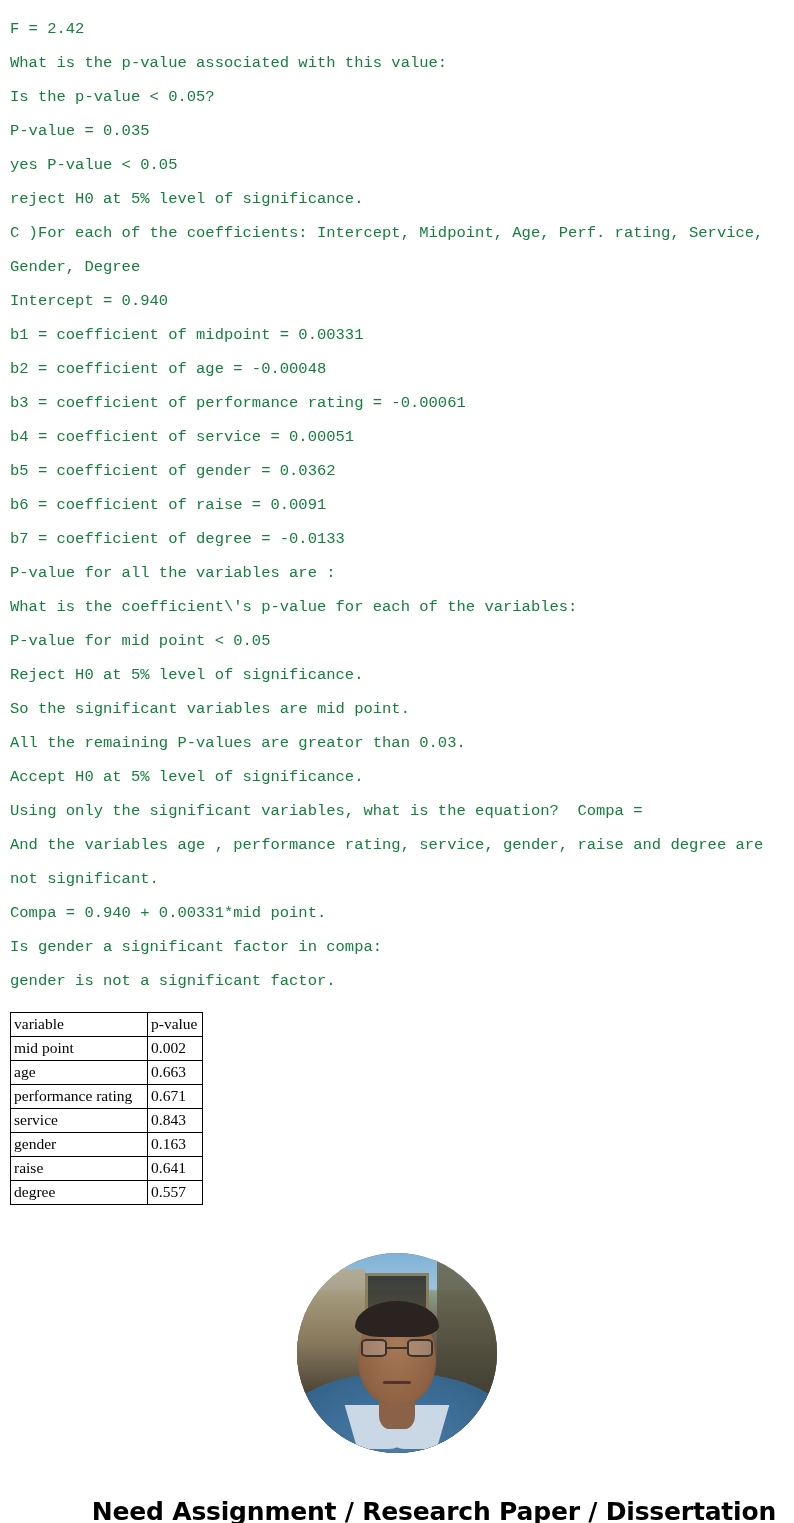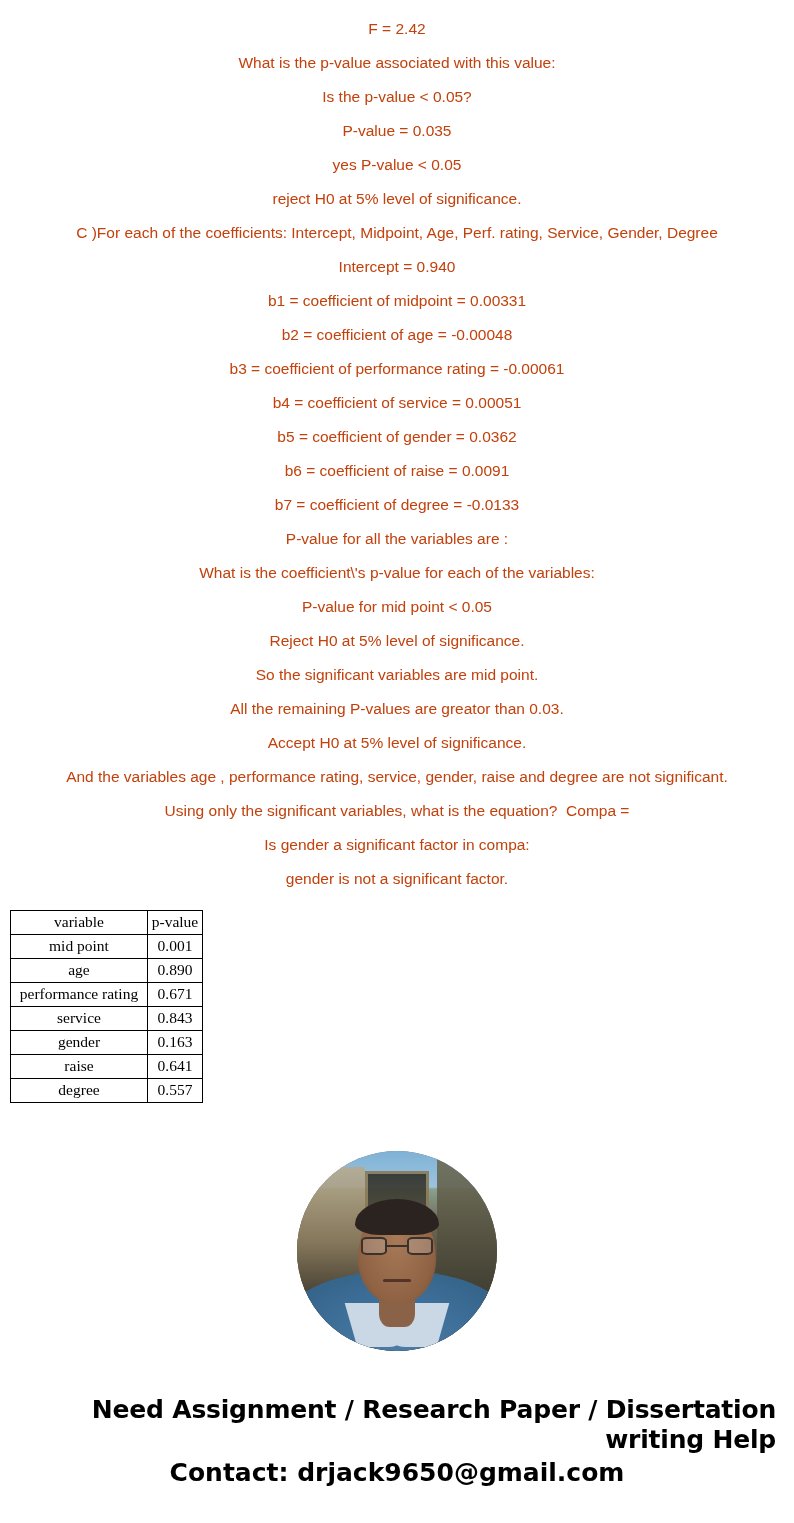--- a/index.html
+++ b/index.html
@@ -16,43 +16,41 @@
   .page {
     width: 794px;
     position: relative;
     padding: 0;
     box-sizing: border-box;
   }
   .lines {
     padding: 12px 10px 0 10px;
   }
   .line {
-    font-family: Liberation Sans, sans-serif;
+    font-family: Liberation Mono, monospace;
     font-size: 15.5px;
     line-height: 34px;
-    color: #c2410c;
+    color: #15803d;
     white-space: pre-wrap;
-    text-align: center;
   }
   .tbl-wrap {
     padding: 14px 10px 0 10px;
   }
   table.stats {
     border-collapse: collapse;
     border: 1px solid #000;
     table-layout: fixed;
   }
   table.stats td {
     border: 1px solid #000;
     font-family: "Liberation Serif", serif;
     font-size: 15.5px;
     line-height: 18px;
     padding: 2px 3px 3px 3px;
     vertical-align: top;
-    text-align: center;
   }
   table.stats td.c0 { width: 130px; }
   table.stats td.c1 { width: 48px; }
 
   .avatar-wrap {
     margin-top: 48px;
     display: flex;
     justify-content: center;
   }
   .avatar {
@@ -217,40 +215,41 @@
     <div class="line">b5 = coefficient of gender = 0.0362</div>
     <div class="line">b6 = coefficient of raise = 0.0091</div>
     <div class="line">b7 = coefficient of degree = -0.0133</div>
     <div class="line">P-value for all the variables are :</div>
     <div class="line">What is the coefficient\'s p-value for each of the variables:</div>
     <div class="line">P-value for mid point &lt; 0.05</div>
     <div class="line">Reject H0 at 5% level of significance.</div>
     <div class="line">So the significant variables are mid point.</div>
     <div class="line">All the remaining P-values are greator than 0.03.</div>
     <div class="line">Accept H0 at 5% level of significance.</div>
+    <div class="line">Using only the significant variables, what is the equation?  Compa =</div>
     <div class="line">And the variables age , performance rating, service, gender, raise and degree are not significant.</div>
-    <div class="line">Using only the significant variables, what is the equation?  Compa =</div>
+    <div class="line">Compa = 0.940 + 0.00331*mid point.</div>
     <div class="line">Is gender a significant factor in compa:</div>
     <div class="line">gender is not a significant factor.</div>
   </div>
 
   <div class="tbl-wrap">
     <table class="stats">
       <tbody>
         <tr>
           <td class="c0">variable</td>
           <td class="c1">p-value</td>
         </tr>
         <tr>
           <td class="c0">mid point</td>
-          <td class="c1">0.001</td>
+          <td class="c1">0.002</td>
         </tr>
         <tr>
           <td class="c0">age</td>
-          <td class="c1">0.890</td>
+          <td class="c1">0.663</td>
         </tr>
         <tr>
           <td class="c0">performance rating</td>
           <td class="c1">0.671</td>
         </tr>
         <tr>
           <td class="c0">service</td>
           <td class="c1">0.843</td>
         </tr>
         <tr>

